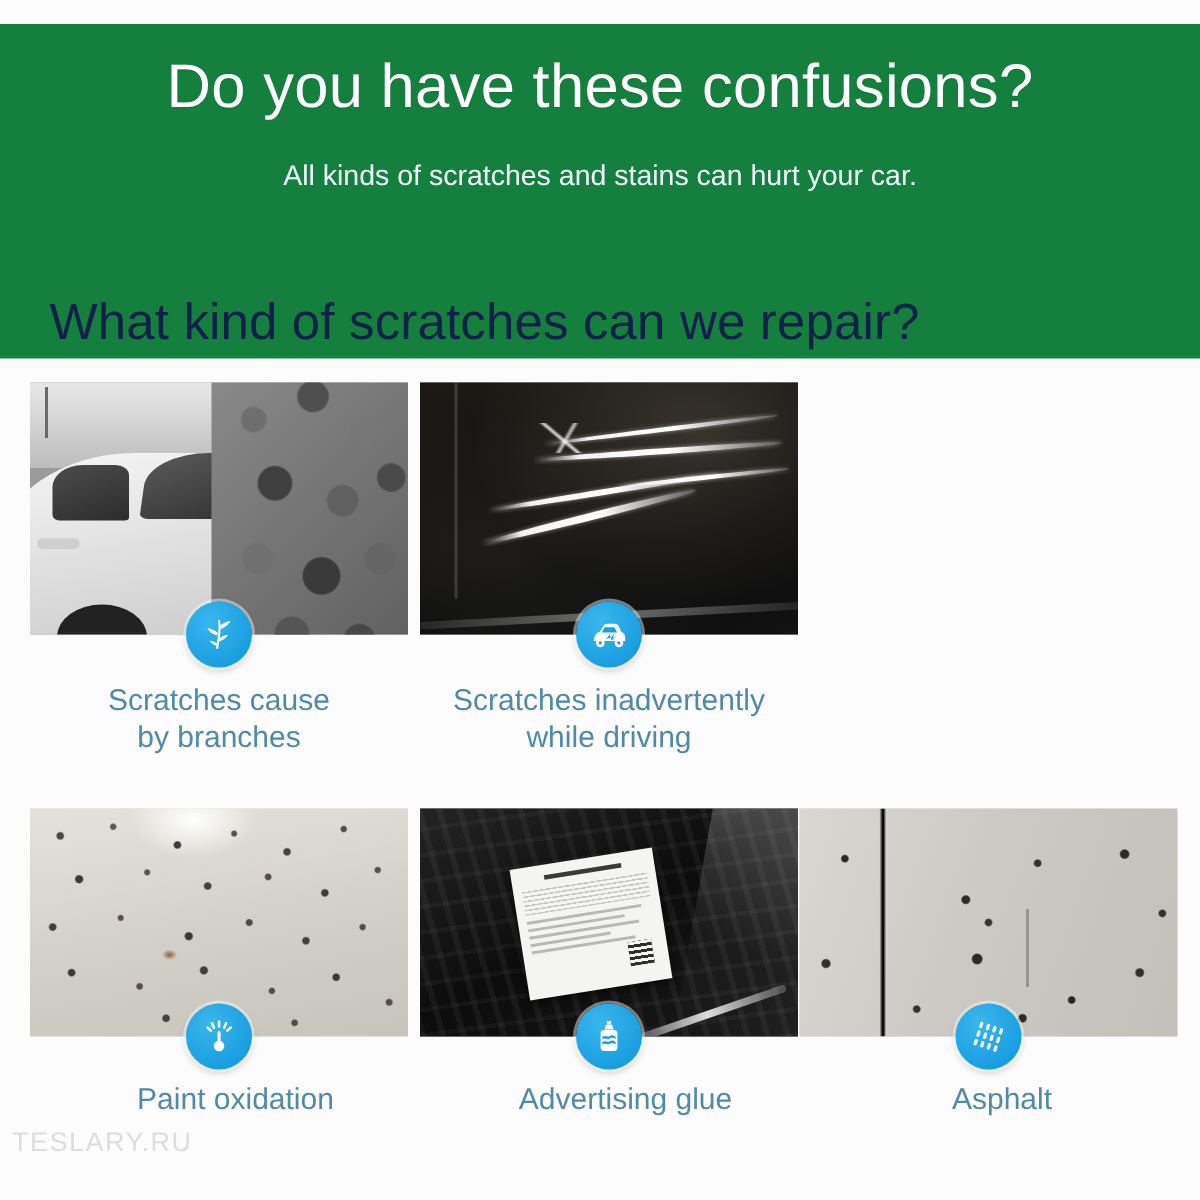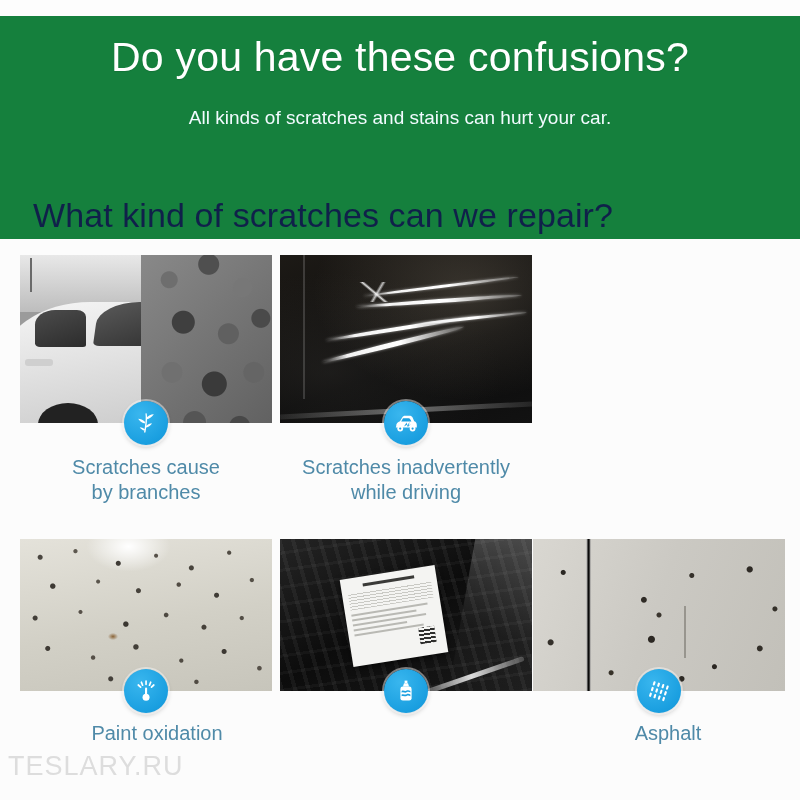--- a/index.html
+++ b/index.html
@@ -337,21 +337,21 @@
     z-index:5;
   }
   .row-1 .caption { top:200px; }
   .row-2 .caption { top:182px;padding-left:22px; }
   .col-2 .caption { left:-18px; width:288px; }
   .col-3 .caption { left:-22px; width:292px; }
 
   
   .wm {
     position:absolute; color:rgba(150,150,150,0.30);
-    font-size:27px; letter-spacing:1px; white-space:nowrap;
+    font-size:18px; letter-spacing:1px; white-space:nowrap;
     pointer-events:none; z-index:6;
   }
   .wm-left  { left:8px;  top:751px; }
   .wm-right { left:639px; top:758px; }
 </style>
 </head>
 <body>
 
 <div class="page">
 
@@ -477,20 +477,23 @@
         <div class="badge">
           <svg width="26" height="26" viewBox="0 0 26 26" aria-hidden="true">
             <g fill="#ffffff">
               <path d="M11.6 2.6 L14.4 2.6 L14.4 5.0 L11.6 5.0 Z"></path>
               <path d="M11.0 5.2 L15.0 5.2 L16.0 8.4 L10.0 8.4 Z"></path>
               <rect x="7.4" y="8.6" width="11.2" height="14.0" rx="2.4"></rect>
               <path d="M8.6 13.0 C10.4 11.9 12.0 13.6 13.6 12.6 C15.1 11.6 16.2 12.4 17.4 13.0 L17.4 14.6 C16.2 14.0 15.1 13.3 13.6 14.3 C12.0 15.3 10.4 13.6 8.6 14.7 Z" fill="#1a9fe0"></path>
               <path d="M8.6 16.6 C10.4 15.5 12.0 17.2 13.6 16.2 C15.1 15.2 16.2 16.0 17.4 16.6 L17.4 18.2 C16.2 17.6 15.1 16.9 13.6 17.9 C12.0 18.9 10.4 17.2 8.6 18.3 Z" fill="#1a9fe0"></path>
             </g>
           </svg>
+        </div>
+        <div class="caption">
+          <span>Advertising glue</span>
         </div>
       </div>
 
       <div class="cell col-3">
         <div class="photo p-asph">
           <div class="base"></div>
           <div class="gap"></div>
           <div class="tar"></div>
           <div class="streak"></div>
         </div>

